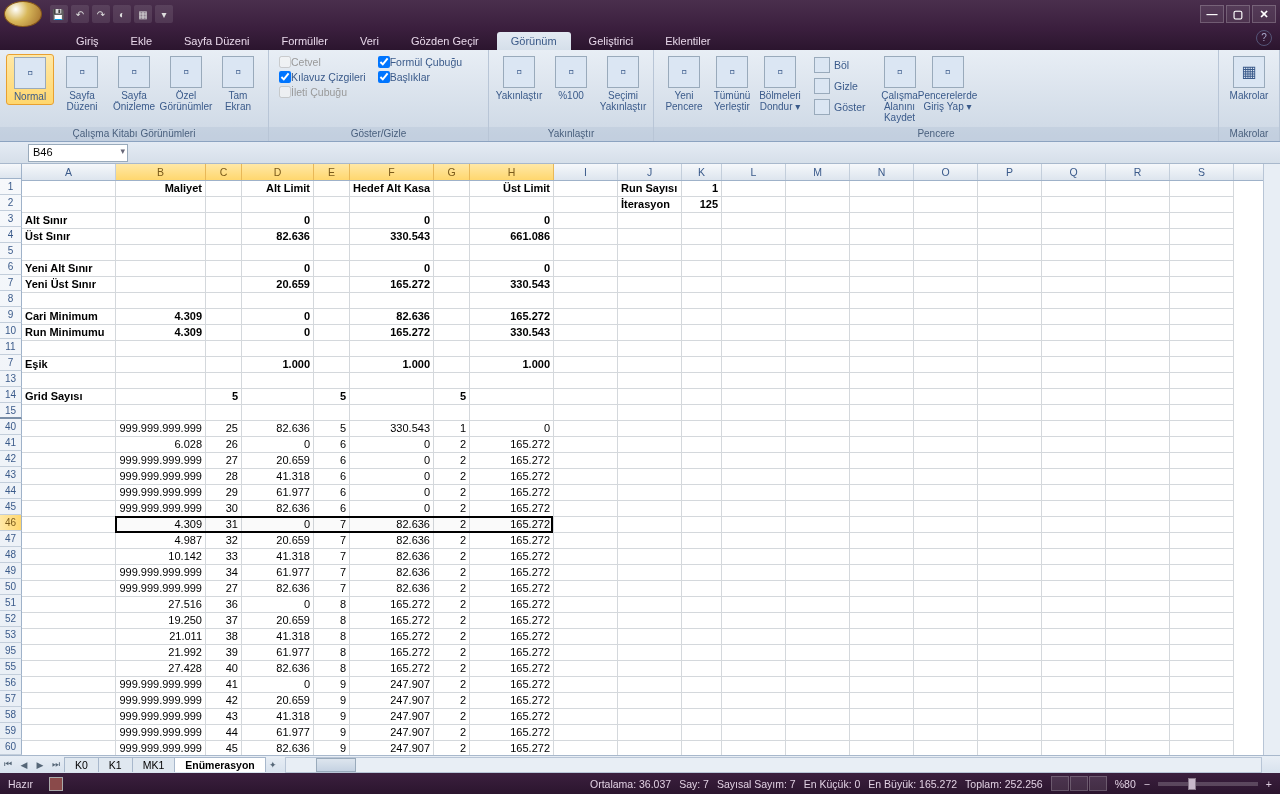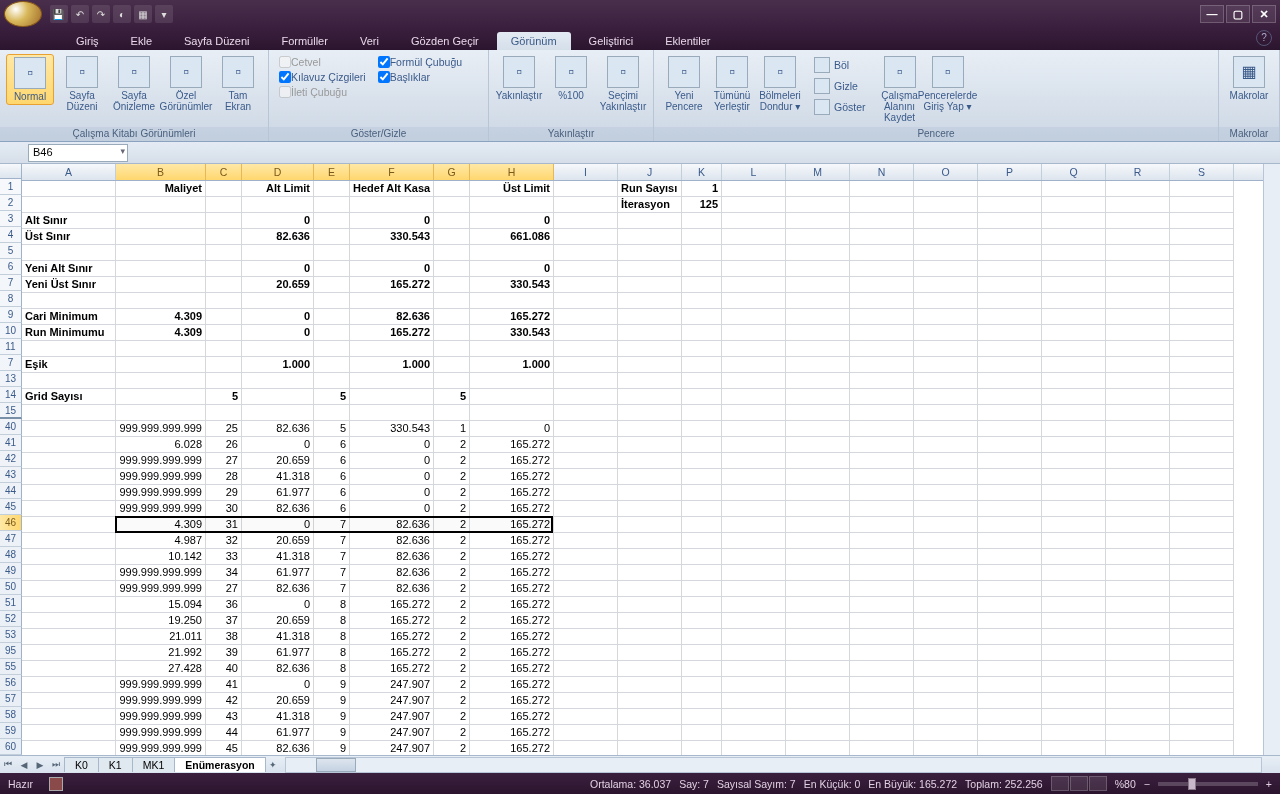--- a/index.html
+++ b/index.html
@@ -825,21 +825,21 @@
           <div class="cell r" style="width: 64px;"></div>
           <div class="cell r" style="width: 64px;"></div>
           <div class="cell r" style="width: 64px;"></div>
           <div class="cell r" style="width: 64px;"></div>
           <div class="cell r" style="width: 64px;"></div>
           <div class="cell r" style="width: 64px;"></div>
           <div class="cell r" style="width: 64px;"></div>
         </div>
         <div class="row">
           <div class="cell r" style="width: 94px;"></div>
-          <div class="cell r" style="width: 90px;">15.094</div>
+          <div class="cell r" style="width: 90px;">27.516</div>
           <div class="cell r" style="width: 36px;">36</div>
           <div class="cell r" style="width: 72px;">0</div>
           <div class="cell r" style="width: 36px;">8</div>
           <div class="cell r" style="width: 84px;">165.272</div>
           <div class="cell r" style="width: 36px;">2</div>
           <div class="cell r" style="width: 84px;">165.272</div>
           <div class="cell r" style="width: 64px;"></div>
           <div class="cell r" style="width: 64px;"></div>
           <div class="cell r" style="width: 40px;"></div>
           <div class="cell r" style="width: 64px;"></div>

